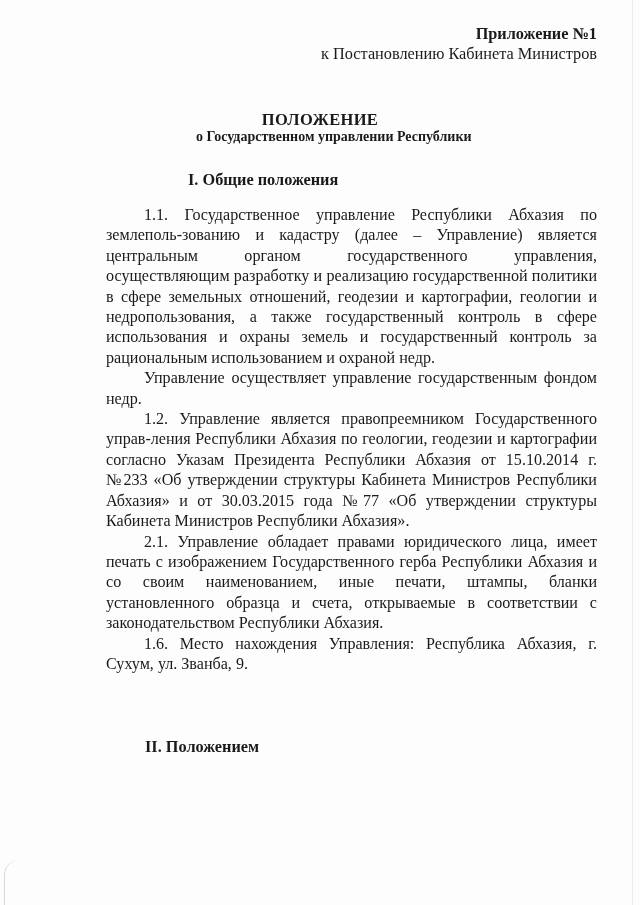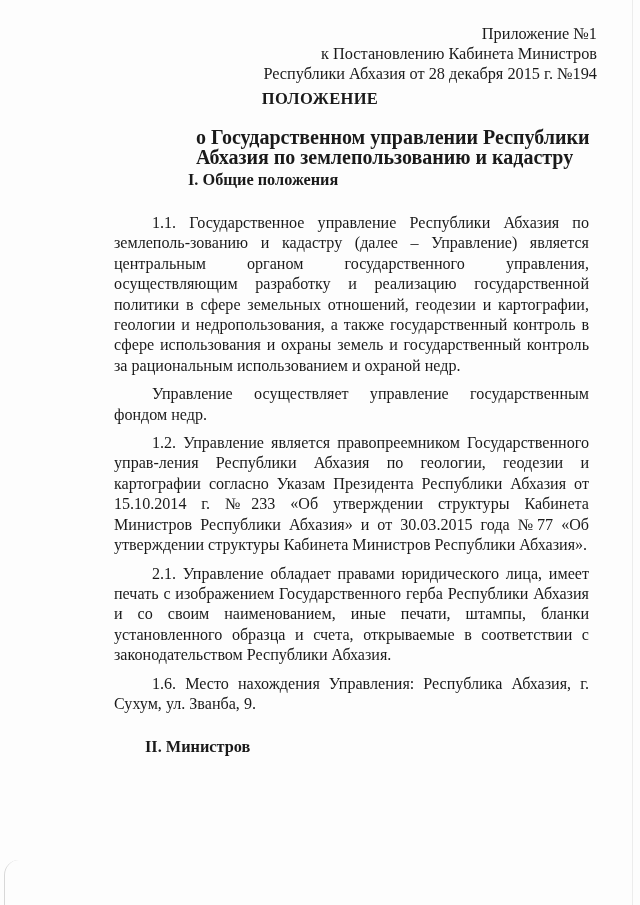--- a/index.html
+++ b/index.html
@@ -16,63 +16,61 @@
     background: #ececec;
   }
   .edge-left-curve {
     position: absolute; left: 4px; top: 860px; width: 14px; height: 45px;
     border-left: 1px solid #d8d8d8; border-radius: 40px 0 0 0;
   }
   .appendix {
     position: absolute; right: 43px; top: 24px;
     text-align: right; font-size: 16.3px; line-height: 20px;
   }
-  .appendix .title { font-weight: normal; }
+  .appendix .title { font-weight: bold; }
   .doc-title {
-    position: absolute; left: 0; width: 640px; top: 89px;
+    position: absolute; left: 0; width: 640px; top: 110px;
     text-align: center; font-weight: bold; font-size: 16.5px; letter-spacing: 0.3px;
   }
   .doc-subtitle {
     position: absolute; left: 196px; top: 127px;
-    font-weight: bold; font-size: 20px; line-height: 20px; 
+    font-weight: bold; font-size: 14px; line-height: 20px; text-align: center;
   }
   .section-heading {
     position: absolute; font-weight: bold; font-size: 16.3px;
   }
   .body {
     position: absolute; left: 106px; width: 491px;
     font-size: 16.1px; line-height: 20.4px; text-align: justify;
   }
-  .body p { margin: 8px; text-indent: 38px; text-align: justify; }
+  .body p { margin: 0; text-indent: 38px; text-align: justify; }
 </style>
 </head>
 <body>
 
 <div class="page">
   <div class="edge-right"></div>
   <div class="edge-left-curve"></div>
 
   <div class="appendix">
     <div class="title">Приложение №1</div>
     <div>к Постановлению Кабинета Министров</div>
-    <div>Республики Абхазия от 28 декабря 2015 г. №194</div>
   </div>
 
   <div class="doc-title">ПОЛОЖЕНИЕ</div>
 
   <div class="doc-subtitle">
     <div>о Государственном управлении Республики</div>
-    <div>Абхазия по землепользованию и кадастру</div>
   </div>
 
   <div class="section-heading" style="left:143px; top:170px;margin-left:45px;">I. Общие положения</div>
 
   <div class="body" style="top:205px;">
     <p>1.1. Государственное управление Республики Абхазия по землеполь-зованию и кадастру (далее – Управление) является центральным органом государственного управления, осуществляющим разработку и реализацию государственной политики в сфере земельных отношений, геодезии и картографии, геологии и недропользования, а также государственный контроль в сфере использования и охраны земель и государственный контроль за рациональным использованием и охраной недр.</p>
     <p>Управление осуществляет управление государственным фондом недр.</p>
     <p>1.2. Управление является правопреемником Государственного управ-ления Республики Абхазия по геологии, геодезии и картографии согласно Указам Президента Республики Абхазия от 15.10.2014 г. №233 «Об утверждении структуры Кабинета Министров Республики Абхазия» и от 30.03.2015 года №77 «Об утверждении структуры Кабинета Министров Республики Абхазия».</p>
     <p>2.1. Управление обладает правами юридического лица, имеет печать с изображением Государственного герба Республики Абхазия и со своим наименованием, иные печати, штампы, бланки установленного образца и счета, открываемые в соответствии с законодательством Республики Абхазия.</p>
     <p>1.6. Место нахождения Управления: Республика Абхазия, г. Сухум, ул. Званба, 9.</p>
   </div>
 
-  <div class="section-heading" style="left:145px; top:737px;">II. Министров</div>
+  <div class="section-heading" style="left:145px; top:737px;">II. Положением</div>
 
 </div>
 
 </body></html>

